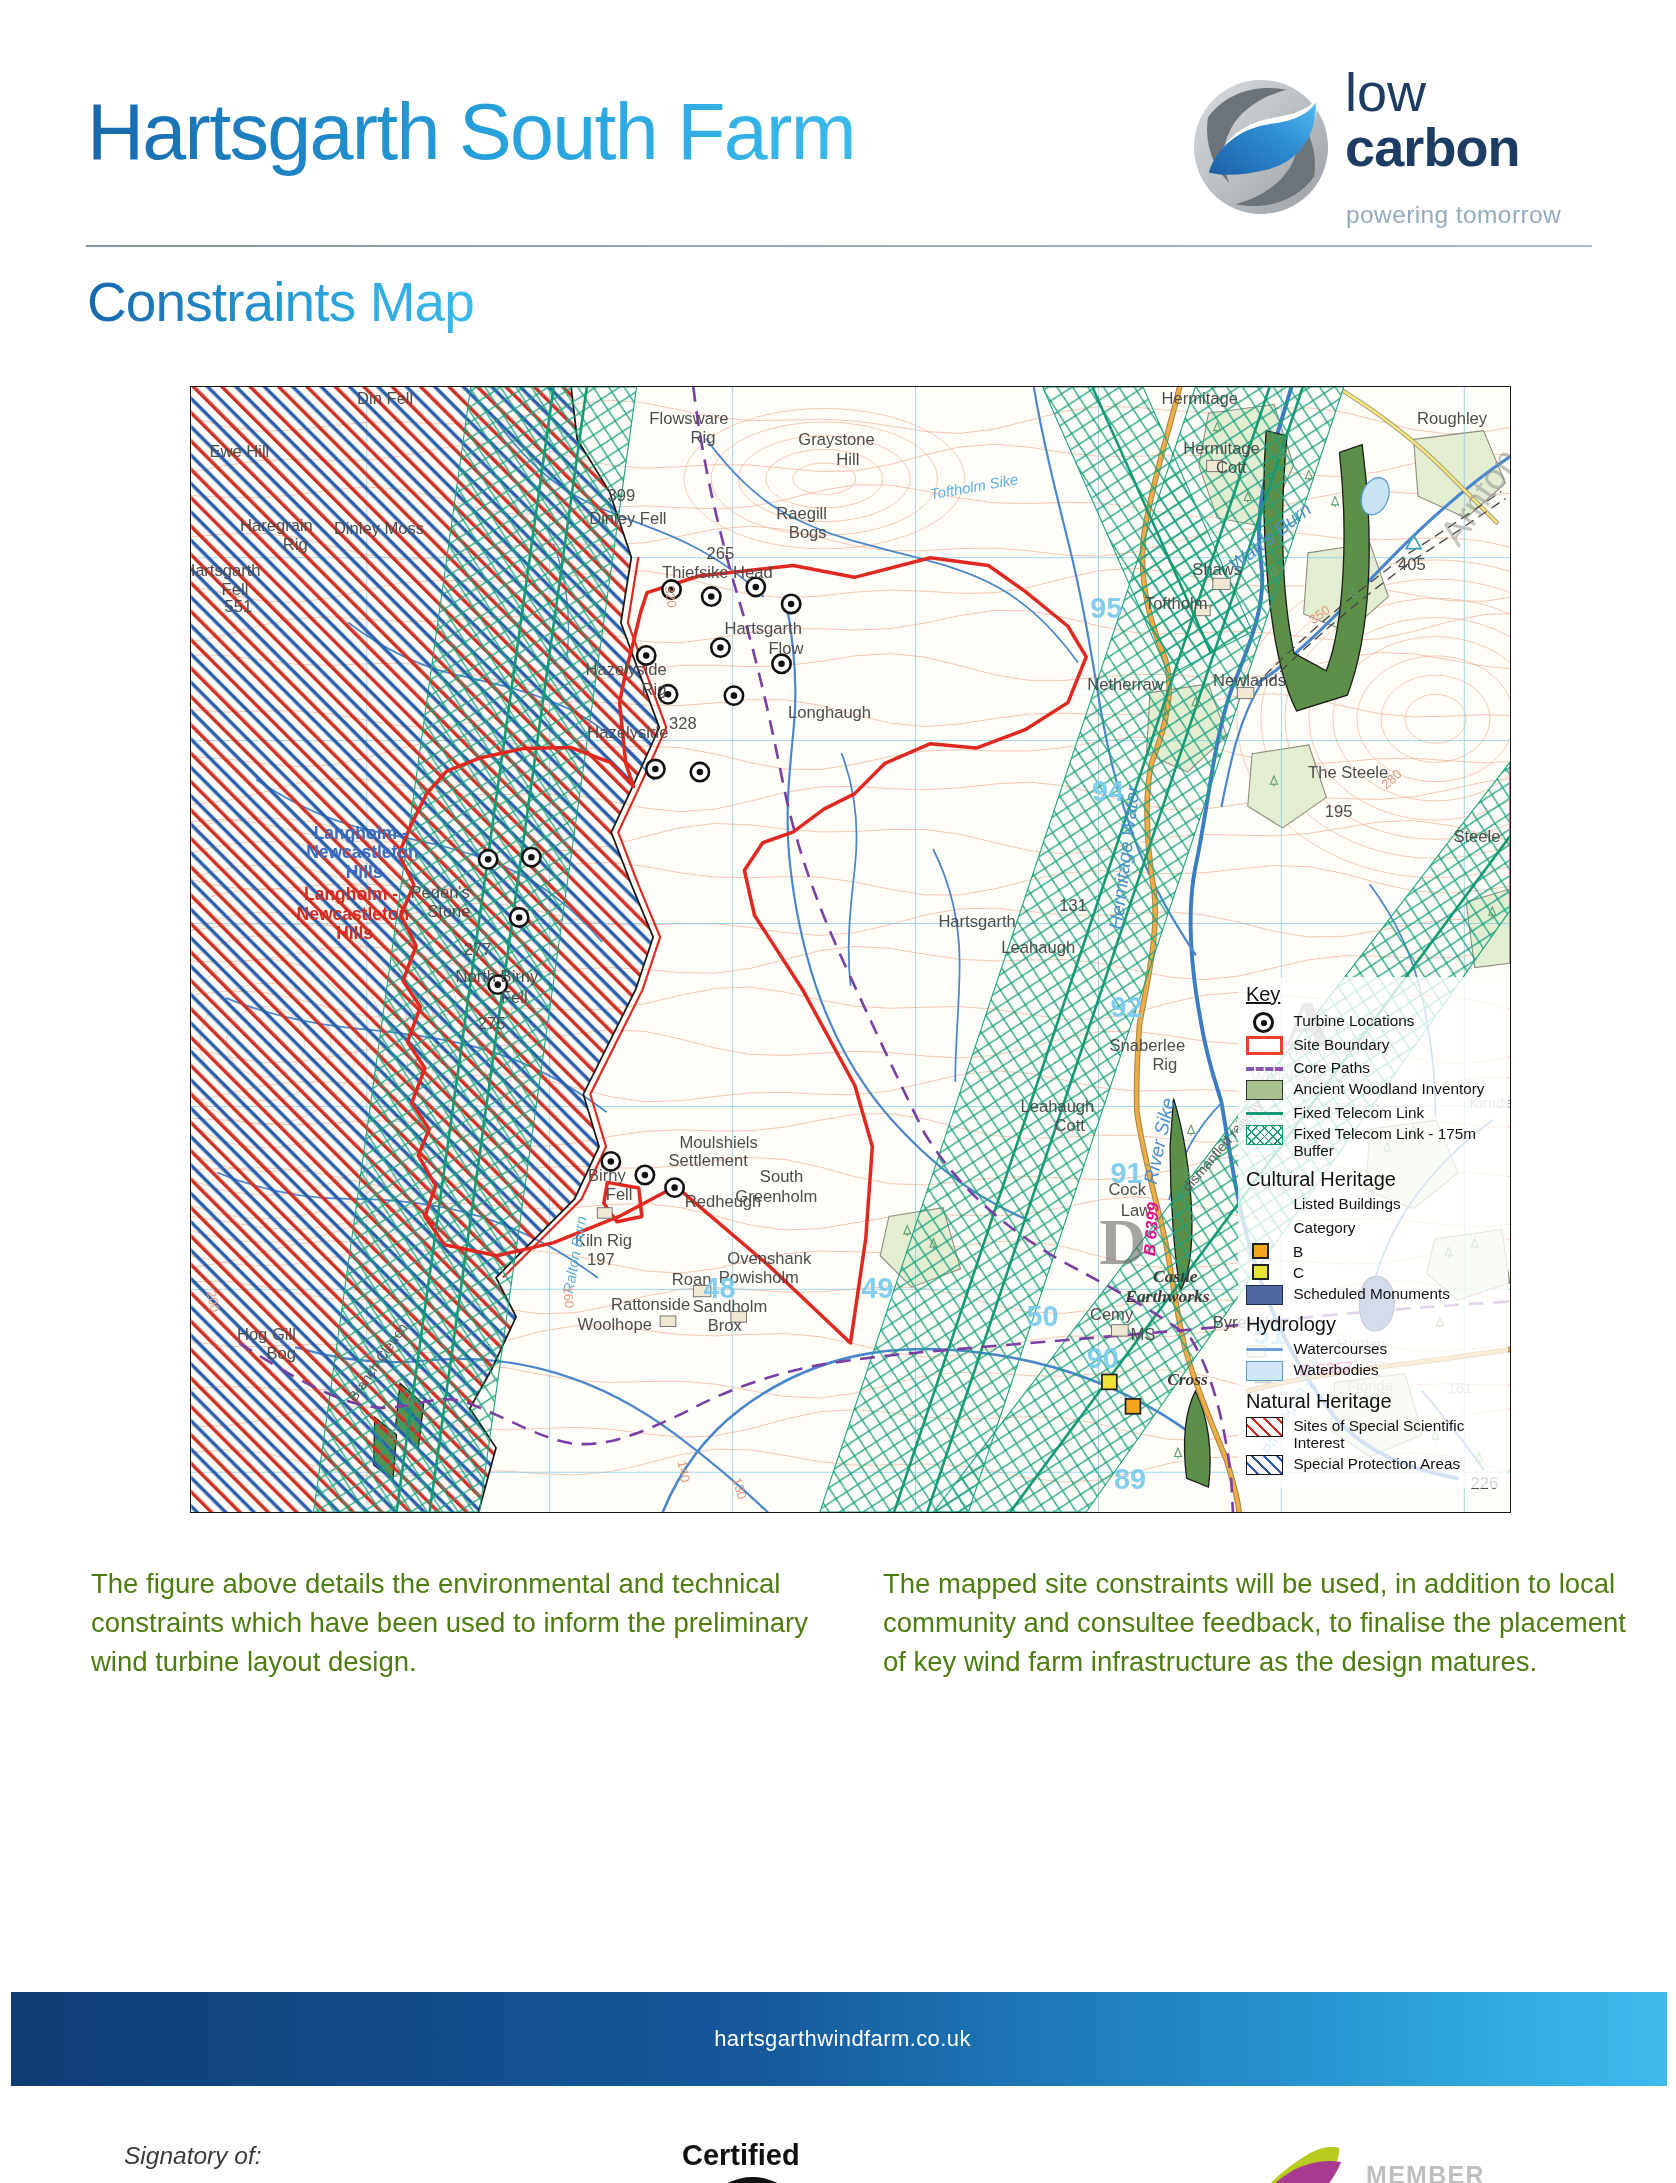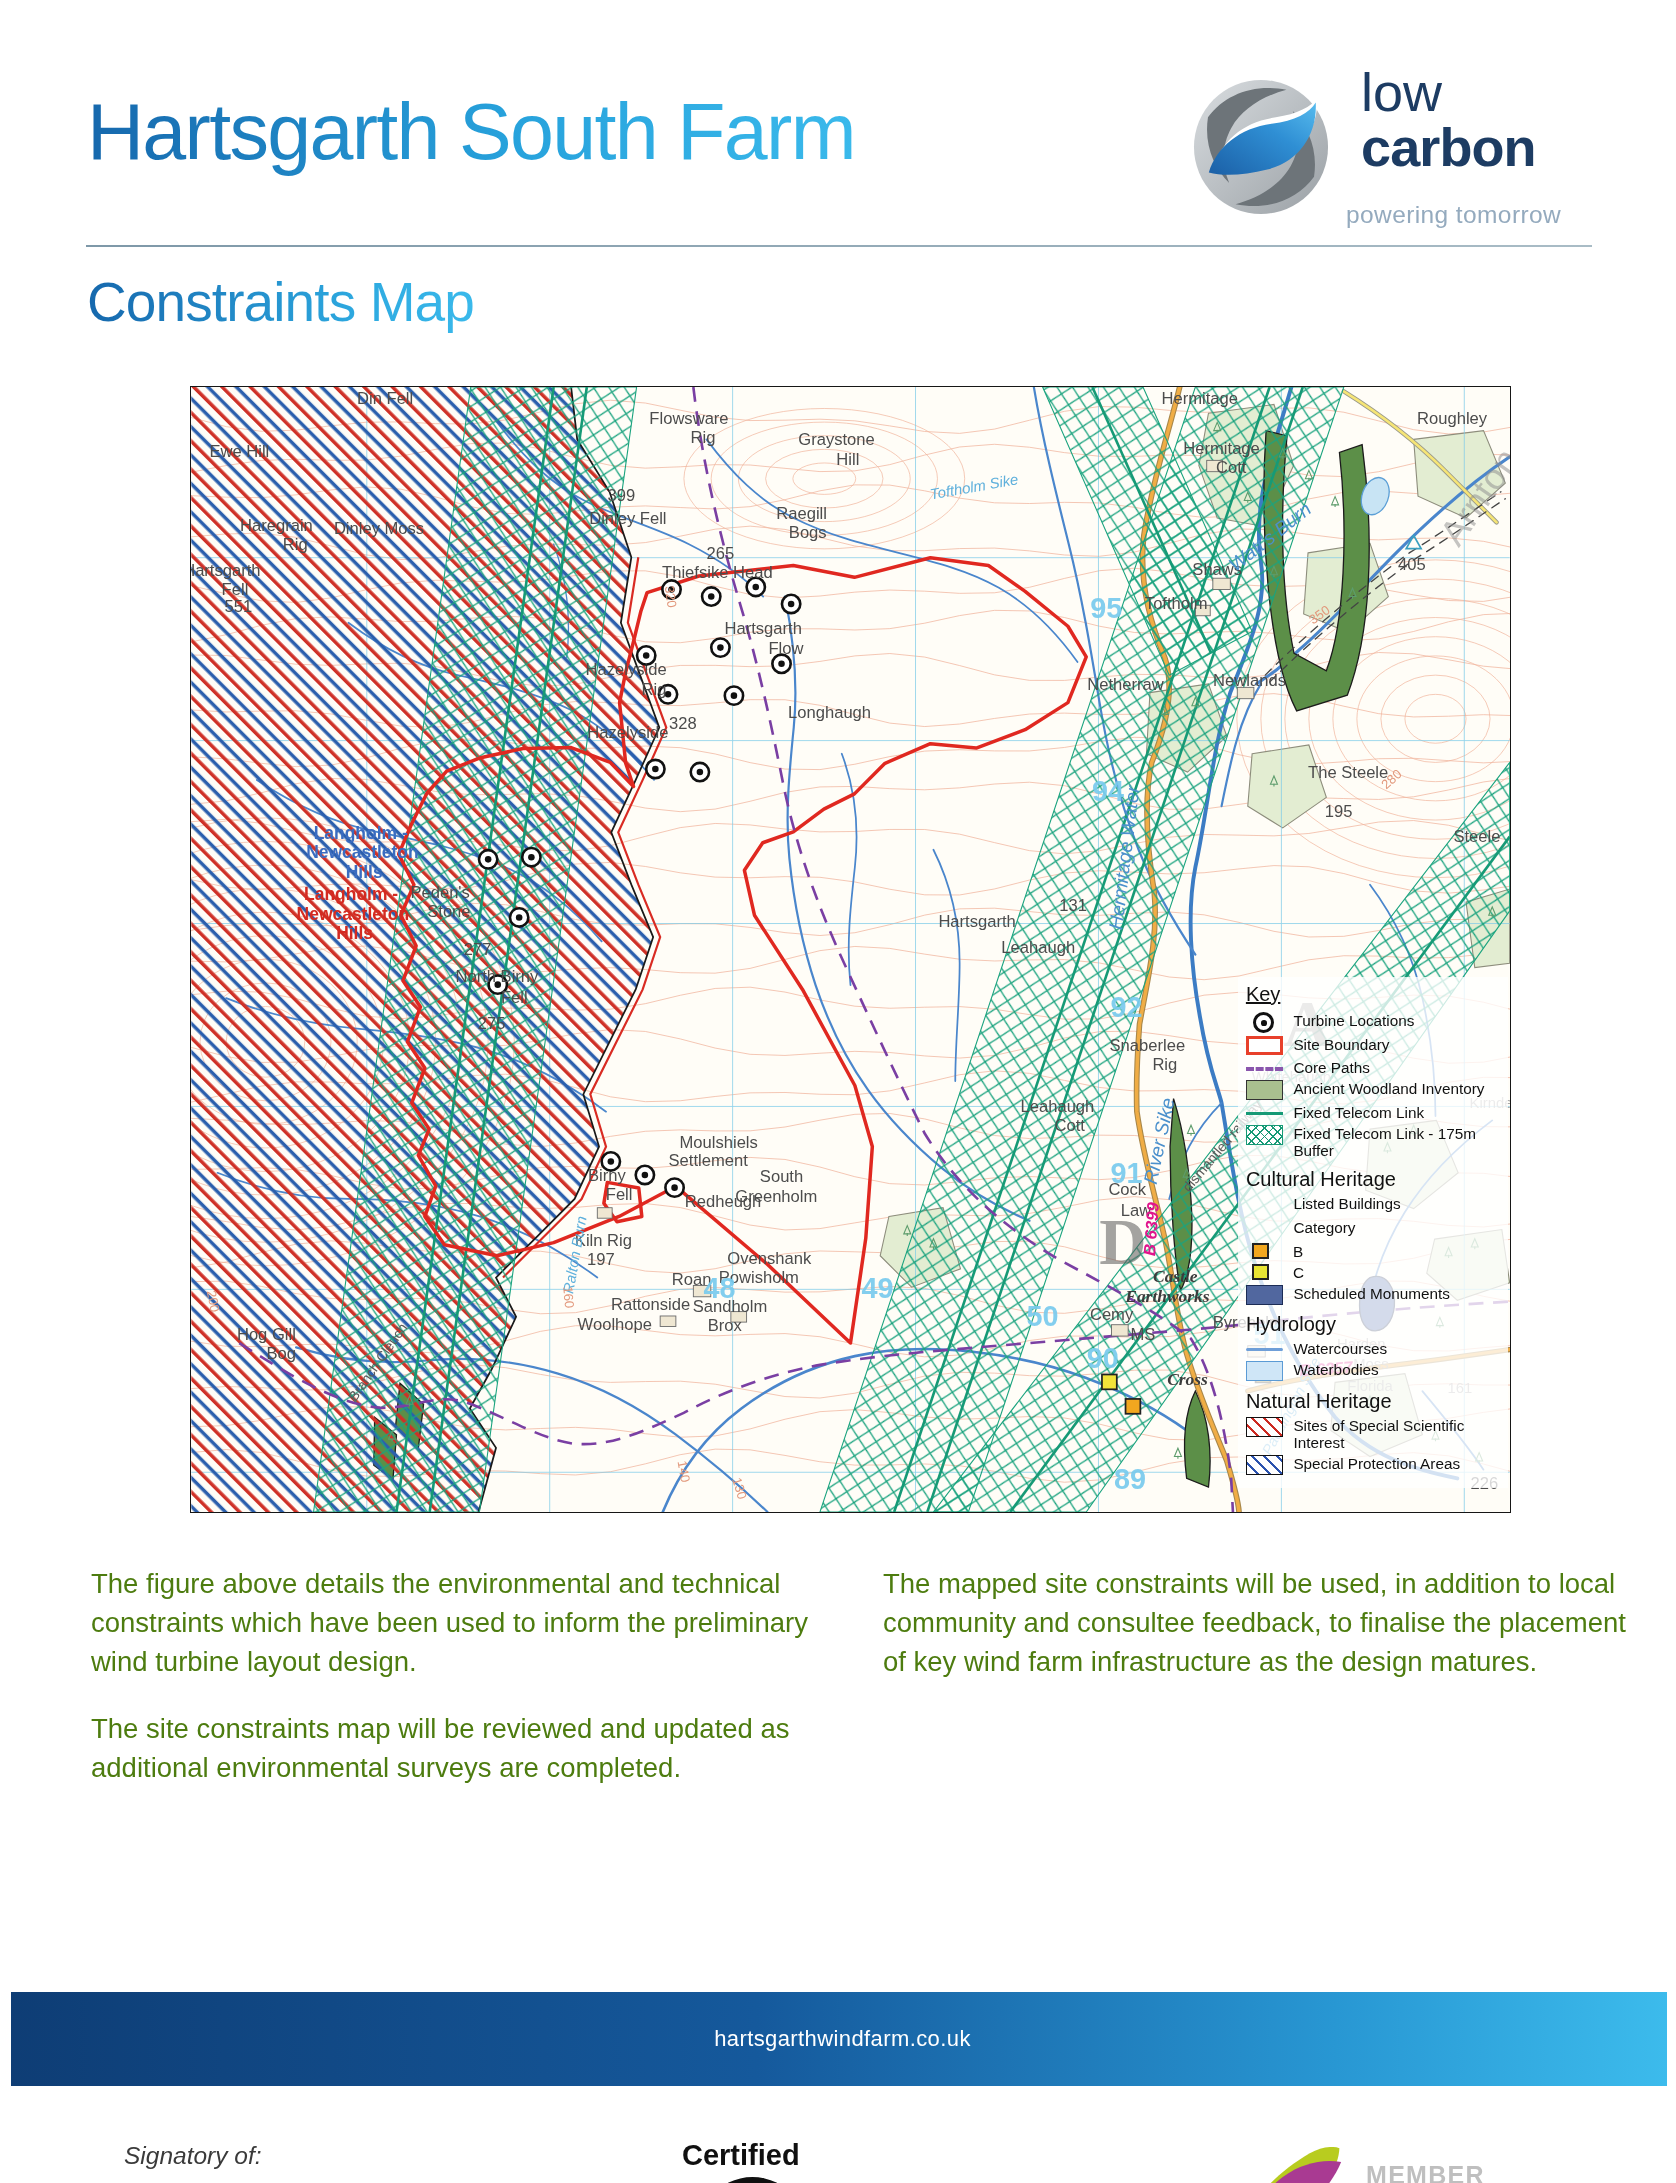--- a/index.html
+++ b/index.html
@@ -11,21 +11,21 @@
     -webkit-background-clip:text;background-clip:text;color:transparent;white-space:nowrap;}
   .divider{position:absolute;left:86px;top:245px;width:1506px;height:1.7px;
     background:linear-gradient(90deg,#7e98a8,#a9bcc6);}
   .subtitle{position:absolute;left:87px;top:270px;font-size:55px;font-weight:400;letter-spacing:-0.9px;
     background:linear-gradient(90deg,#1668ad 0%,#2da9e0 70%,#3ab9eb 100%);
     -webkit-background-clip:text;background-clip:text;color:transparent;white-space:nowrap;}
 
   
   .lc{position:absolute;left:1191px;top:70px;width:402px;height:183px;}
   .lc-sphere{position:absolute;left:0;top:7px;width:140px;height:140px;}
-  .lc-words{position:absolute;left:154px;top:-5.2px;color:#1d3c63;line-height:1.02;margin-left:16px;}
+  .lc-words{position:absolute;left:154px;top:-5.2px;color:#1d3c63;line-height:1.02;}
   .lc-low{font-size:54px;font-weight:400;color:#1d3c63;}
   .lc-carbon{font-size:54px;font-weight:800;color:#1d3c63;letter-spacing:-0.9px;}
   .lc-tag{position:absolute;left:155px;top:131px;font-size:24.5px;color:#94aabe;letter-spacing:0.4px;}
 
   
   .mapbox{position:absolute;left:190px;top:386px;width:1319px;height:1125px;border:1.3px solid #161616;background:#fffdf8;}
   .mapbox svg{position:absolute;left:0;top:0;}
   svg text{font-family:"Liberation Sans",sans-serif;text-anchor:middle;}
   .mp{font-size:38px;fill:#4c4c4c;}
   .mw{font-size:34px;font-style:italic;fill:#5fb0dc;}
@@ -604,21 +604,20 @@
           <div class="lg-row">
             <span class="ic ic-spa"></span>
             <span class="lg-label">Special Protection Areas</span>
           </div>
         </div>
     </div>
   </div>
 
   <div class="bodycol col-left" id="col-left">
       <p>The figure above details the environmental and technical constraints which have been used to inform the preliminary wind turbine layout design.</p>
-      <p>The site constraints map will be reviewed and updated as additional environmental surveys are completed.</p>
     </div>
   <div class="bodycol col-right" id="col-right">
       <p>The mapped site constraints will be used, in addition to local community and consultee feedback, to finalise the placement of key wind farm infrastructure as the design matures.</p>
     </div>
 
   <div class="footerbar">
     <div class="url">hartsgarthwindfarm.co.uk</div>
   </div>
 
   <div class="signatory">Signatory of:</div>

